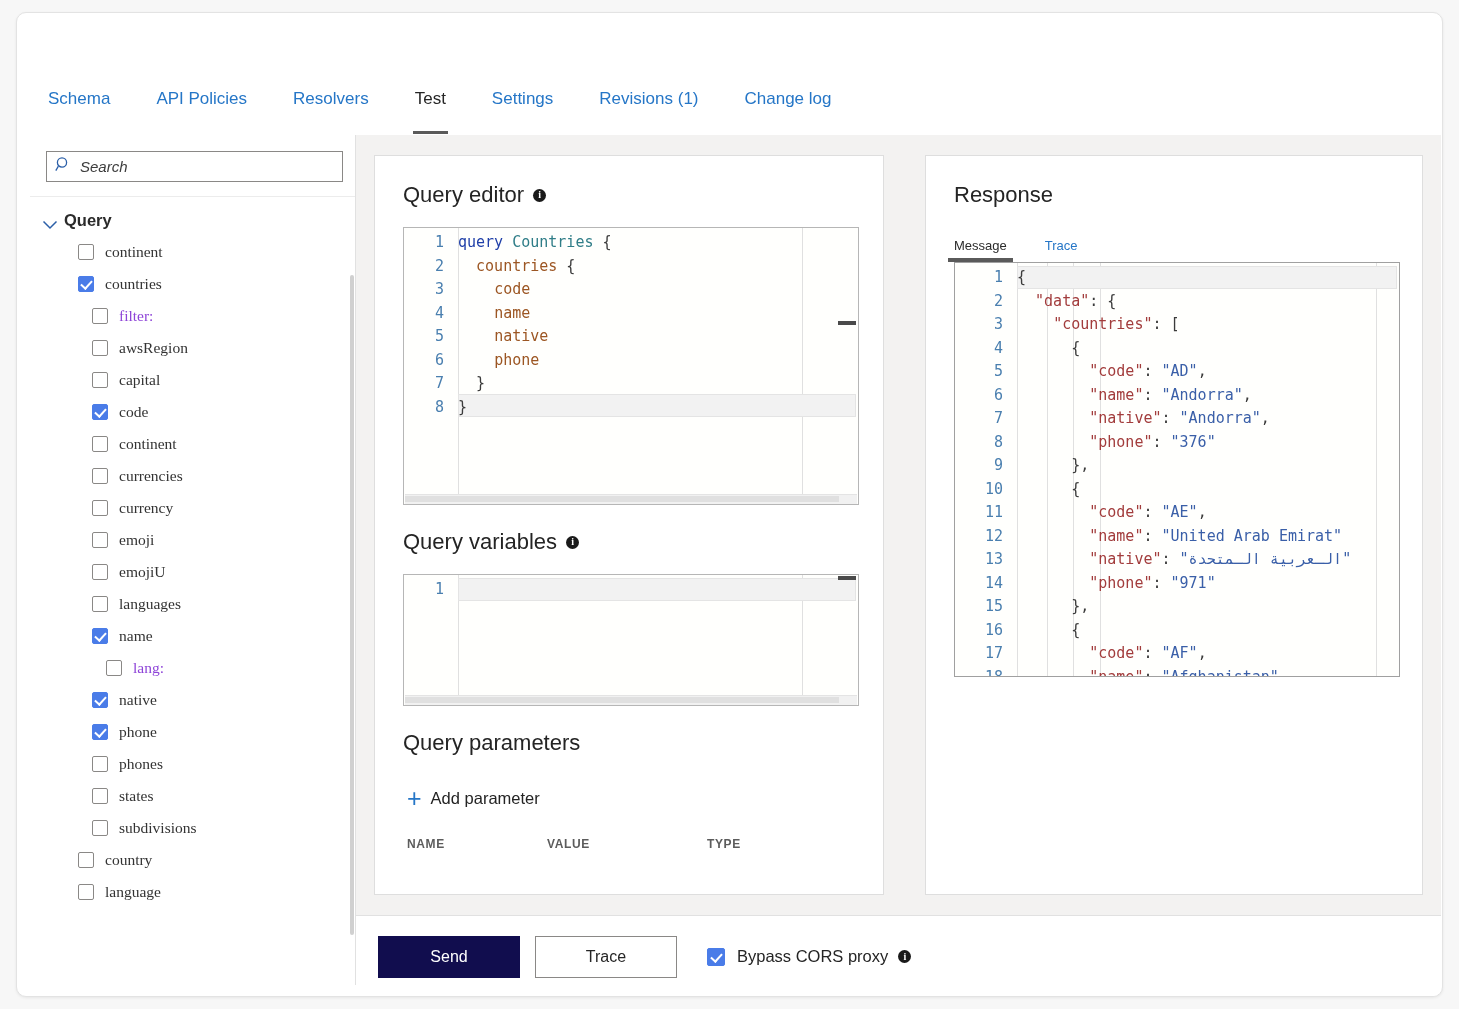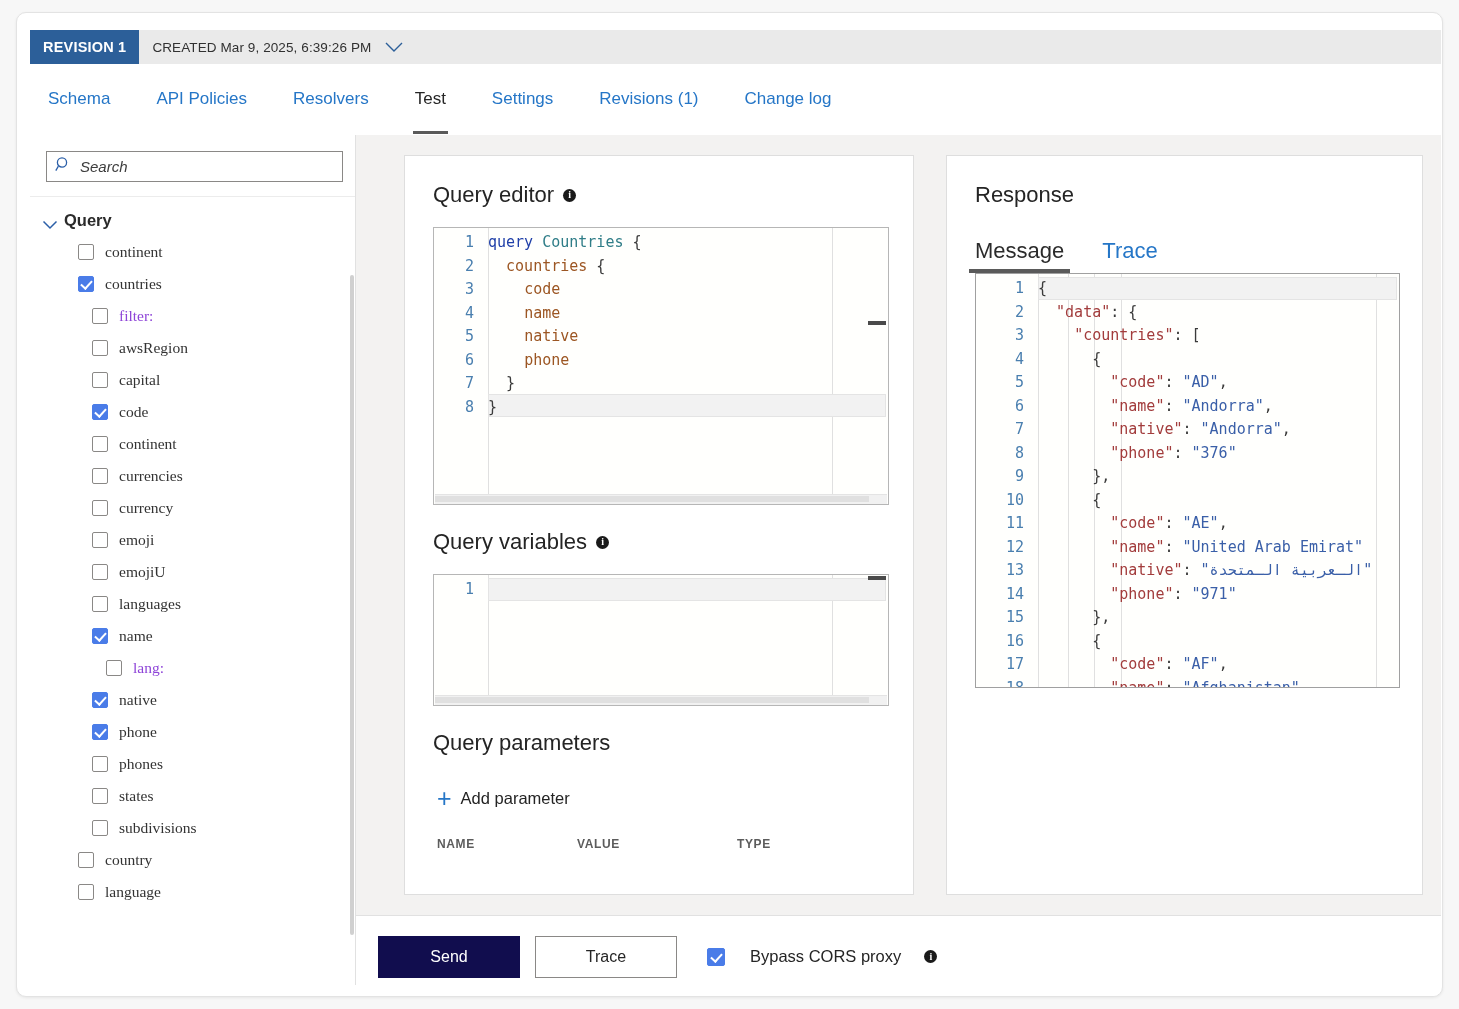--- a/index.html
+++ b/index.html
@@ -166,22 +166,21 @@
     background: #f3f2f1;
     position: relative;
     overflow: hidden;
   }
   .panes {
     position: absolute;
     left: 18px; top: 20px;
     right: 18px;
     height: 740px;
     display: flex;
-    gap: 32px;
-    margin-left: 30px;
+    gap: 41px;
   }
   .card {
     background: #ffffff;
     border: 1px solid #dedede;
     position: relative;
     overflow: hidden;
   }
   .card.left { width: 508px; }
   .card.right { flex: 1; }
   .card-title {
@@ -291,21 +290,21 @@
   .param-head span:nth-child(2) { width: 160px; }
 
   
   .resp-tabs {
     display: flex;
     margin: 30px 0 0 28px;
     border-bottom: 0;
     align-items: flex-start;
   }
   .rtab {
-    font-size: 22px;
+    font-size: 13px;
     color: #2576c7;
     margin-right: 38px;
     padding-bottom: 9px;
     position: relative;
     cursor: pointer;
   }
   .rtab.active { color: #2b2b2b; }
   .rtab.active::after {
     content: "";
     position: absolute;
@@ -346,49 +345,39 @@
     color: #262626;
     font-size: 16px;
     border: 1px solid #8a8886;
     cursor: pointer;
     font-family: "Liberation Sans", sans-serif;
   }
   .cors {
     display: flex; align-items: center;
     margin-left: 30px;
     cursor: pointer;
-    gap: 13px;
   }
   .cors .cb { margin-right: 12px; width: 18px; height: 18px; }
   .cors .cb.checked::after { left: 5px; top: 2px; }
   .cors-label { font-size: 16.5px; color: #252525; }
   .cors .info-dot { margin-left: 10px; }
 
   .sidebar-scroll {
     position: absolute;
     right: 1px; top: 140px;
     width: 4px; height: 660px;
     background: #d0d0d0;
     border-radius: 2px;
   }
 </style>
 </head>
 <body>
 
 <div id="app">
 
-  <div class="revbar">
-    <div class="rev-badge">REVISION 1</div>
-    <div class="rev-created">CREATED Mar 9, 2025, 6:39:26 PM</div>
-    <div class="rev-chevron">
-      <svg width="20" height="12" viewBox="0 0 20 12">
-          <path d="M2 2 L10 10 L18 2" stroke="#2c5f99" stroke-width="1.4" fill="none"></path>
-        </svg>
-    </div>
-  </div>
 
   <div class="tabstrip">
     <div class="tab">Schema</div>
     <div class="tab">API Policies</div>
     <div class="tab">Resolvers</div>
     <div class="tab active">Test</div>
     <div class="tab">Settings</div>
     <div class="tab">Revisions (1)</div>
     <div class="tab">Change log</div>
   </div>

